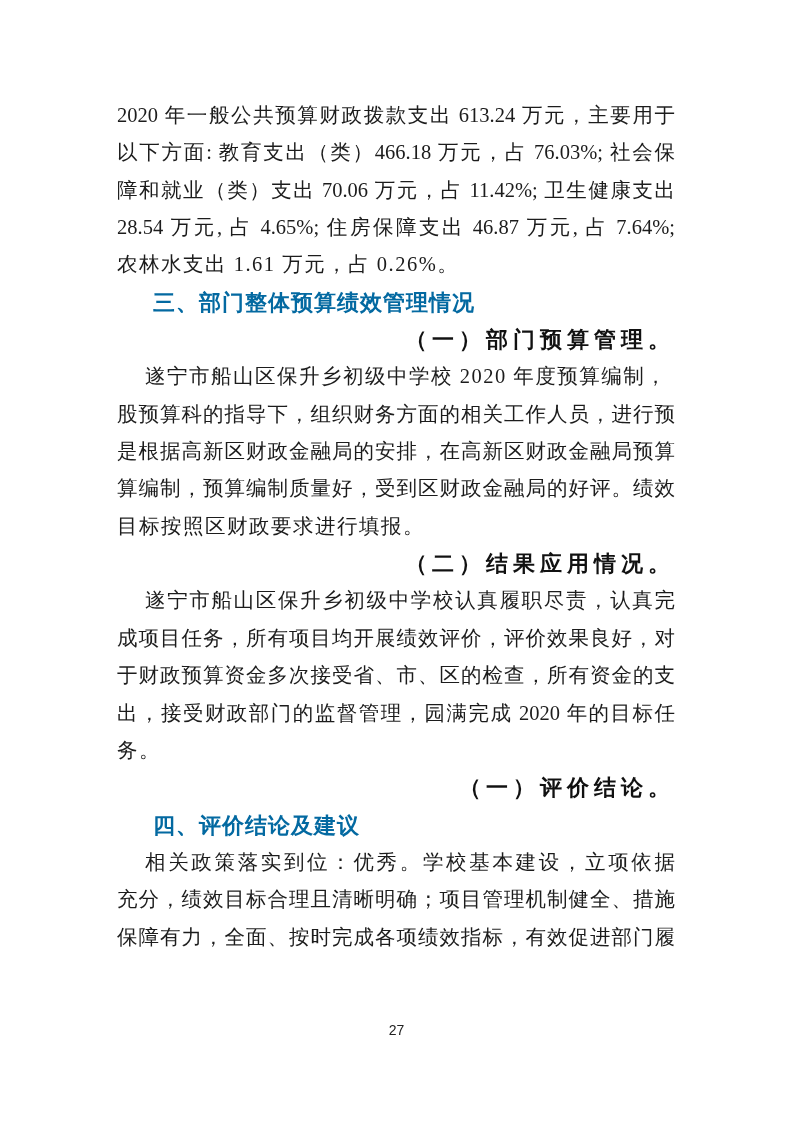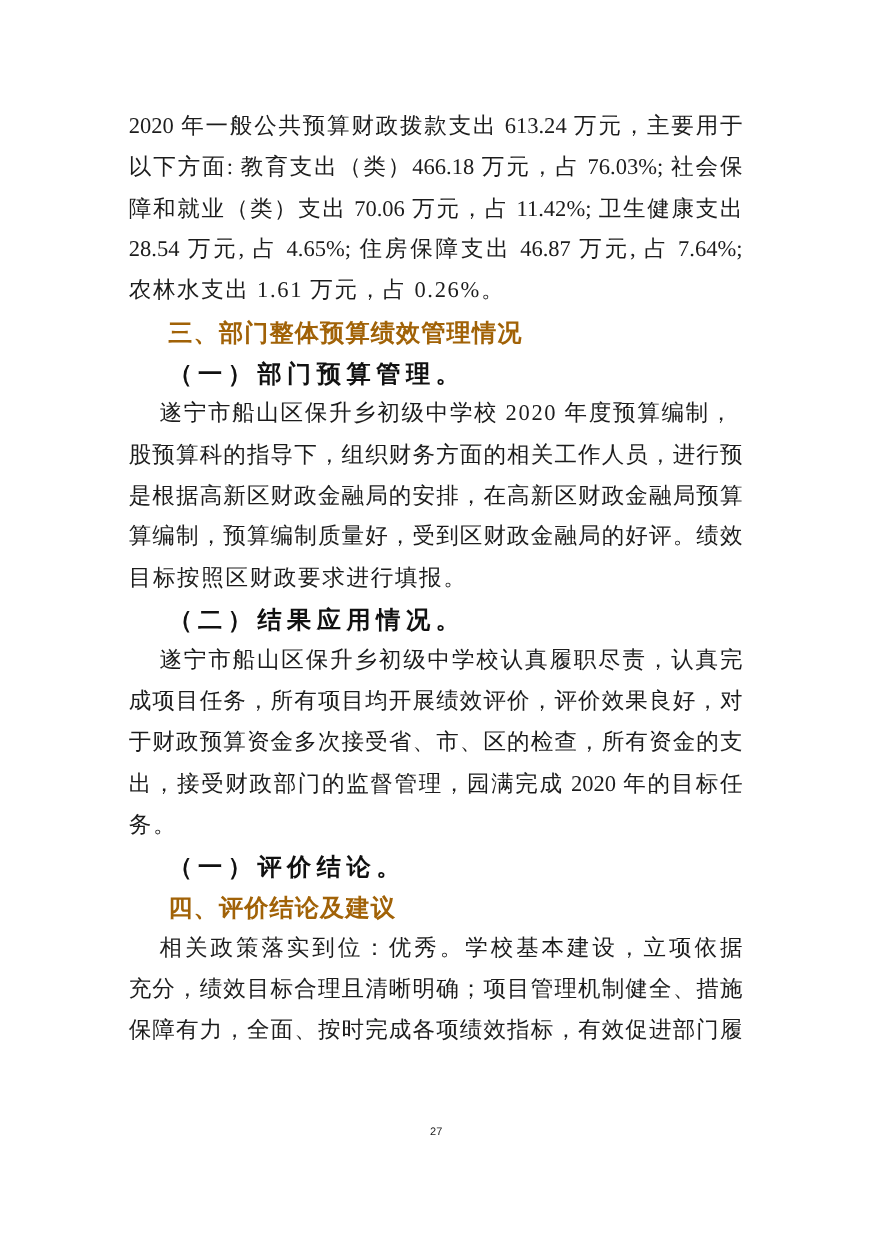--- a/index.html
+++ b/index.html
@@ -43,39 +43,40 @@
   .indent {
     text-indent: 28px;
   }
   
   .h-hei {
     font-family: "Liberation Sans", "DejaVu Sans", sans-serif;
     font-weight: 700;
     font-size: 22px;
     letter-spacing: 1px;
     padding-left: 36px;
-    color: #a16207;
+    color: #0369a1;
   }
   
   .h-kai {
     font-family: "Liberation Serif", "DejaVu Serif", serif;
     font-weight: 700;
     font-size: 22px;
     letter-spacing: 5px;
     padding-left: 36px;
     color: #111111;
+    text-align: right;
   }
   .footer {
     position: absolute;
     left: 0;
     top: 1020px;
     width: 100%;
     text-align: center;
     font-family: "Liberation Sans", "DejaVu Sans", sans-serif;
-    font-size: 10px;
+    font-size: 14px;
     line-height: 20px;
     color: #222222;
   }
 </style>
 </head>
 <body>
 
 <div class="page">
   <div class="content">
     <div class="line j">2020 年一般公共预算财政拨款支出 613.24 万元，主要用于</div>

